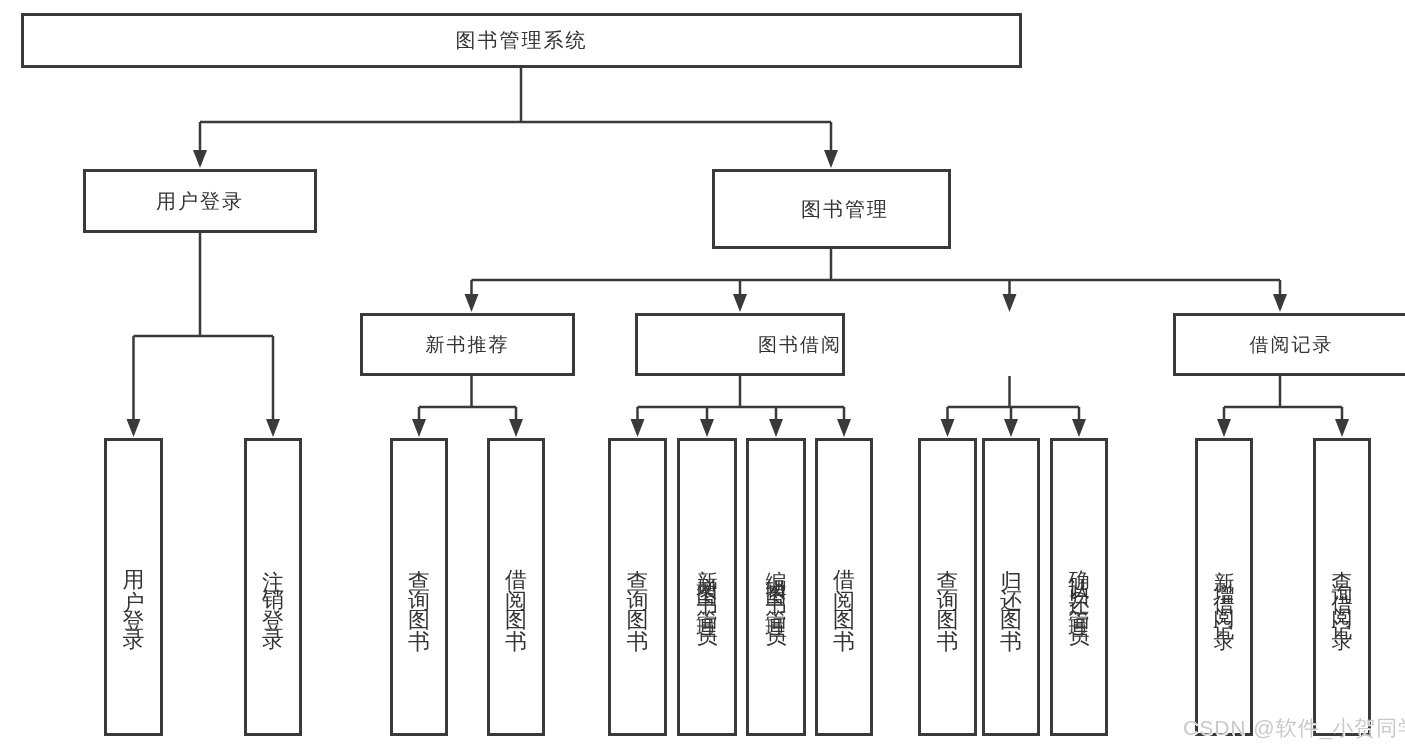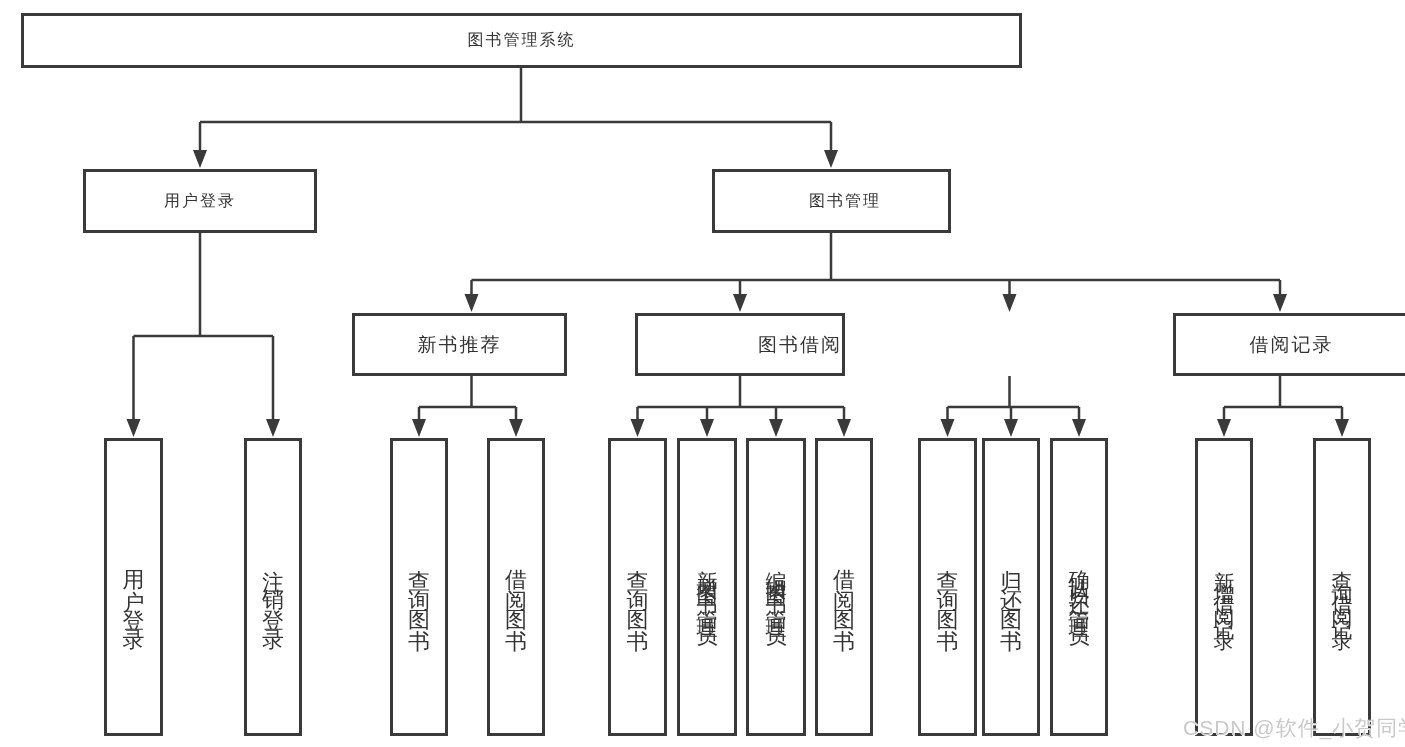--- a/index.html
+++ b/index.html
@@ -29,21 +29,21 @@
   .box {
     position: absolute;
     border: 3px solid var(--line);
     background: var(--background);
     display: flex;
     align-items: center;
     justify-content: center;
     color: var(--text);
   }
   .hbox span {
-    font-size: 16px;
+    font-size: 20px;
     letter-spacing: 2px;
     white-space: nowrap;
   }
   .l3 span { font-size: 19px; }
   .vbox span {
     writing-mode: vertical-rl;
     text-orientation: mixed;
     white-space: nowrap;
   }
   .v4 span { font-size: 22px; letter-spacing: 20px; text-indent: 10px; }
@@ -103,25 +103,25 @@
              M1335,419 L1349,419 L1342,437 Z"></path>
   </svg>
 
   <div class="box hbox" style="left:21px;top:13px;width:1001px;height:55px;">
     <span>图书管理系统</span>
   </div>
 
   <div class="box hbox" style="left:83px;top:169px;width:234px;height:64px;">
     <span>用户登录</span>
   </div>
-  <div class="box hbox" style="left:712px;top:169px;width:239px;height:64px;padding-left:27px;">
+  <div class="box hbox" style="left:712px;top:169px;width:239px;height:80px;padding-left:27px;">
     <span>图书管理</span>
   </div>
 
-  <div class="box hbox l3" style="left:352px;top:313px;width:215px;height:63px;">
+  <div class="box hbox l3" style="left:360px;top:313px;width:215px;height:63px;">
     <span>新书推荐</span>
   </div>
   <div class="box hbox l3" style="left:635px;top:313px;width:210px;height:63px;justify-content:flex-end;">
     <span>图书借阅</span>
   </div>
   <div class="box hbox l3" style="left:1173px;top:313px;width:237px;height:63px;">
     <span>借阅记录</span>
   </div>
 
   <div class="box vbox v4" style="left:104px;top:438px;width:59px;height:298px;">

